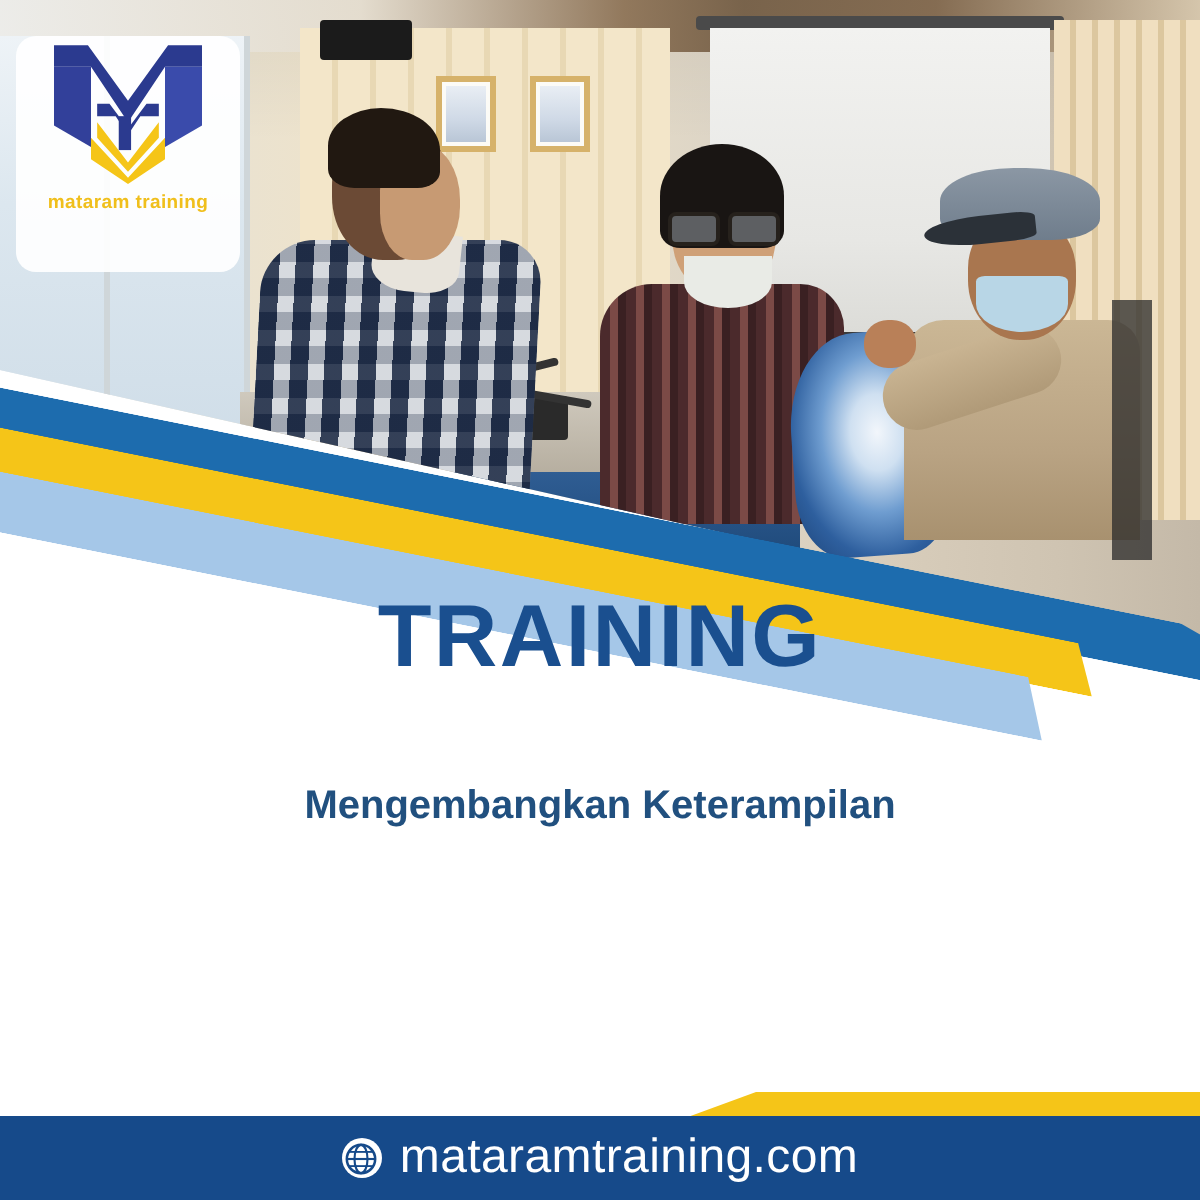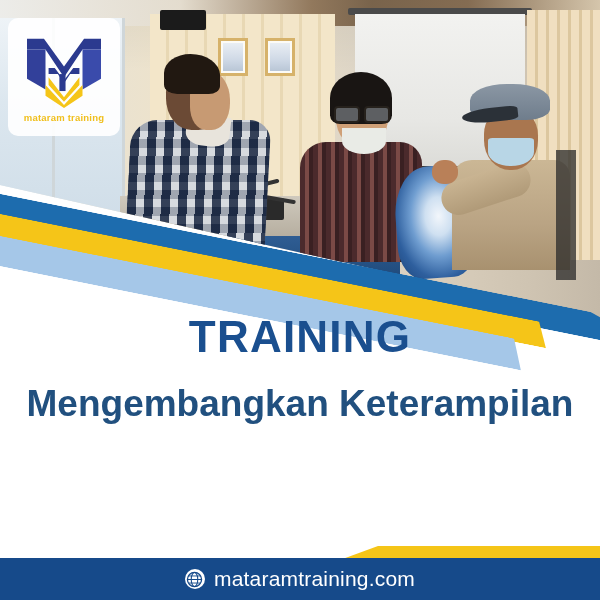--- a/index.html
+++ b/index.html
@@ -261,49 +261,48 @@
 
   
   .logo {
     position: absolute;
     left: 8px; top: 18px;
     width: 112px; height: 118px;
     background: rgba(255,255,255,0.92);
     border-radius: 10px;
     display: flex; flex-direction: column;
     align-items: center; justify-content: flex-start;
-    padding-top: 16px;
     box-sizing: border-box;
   }
   .logo-mark { position: relative; width: 78px; height: 74px; }
   .logo-sub {
     margin-top: 4px;
     font-size: 9.5px;
     font-weight: 700;
     color: #f0bf1c;
     letter-spacing: .2px;
     white-space: nowrap;
   }
 
   
   .title {
     position: absolute;
-    left: 0; top: 312px; width: 600px;
+    left: 0; top: 294px; width: 600px;
     text-align: center;
     font-size: 44px;
     font-weight: 700;
     letter-spacing: 1.2px;
     color: #1a4f8f;
   }
   .subtitle {
     position: absolute;
     left: 0; top: 378px; width: 600px;
     text-align: center;
     color: #21507f;
-    font-size: 37px;
+    font-size: 20px;
     font-weight: 600;
     line-height: 51px;
   }
   .subtitle .ln { display: block; white-space: nowrap; }
   .footer-yellow-sq {
     position:absolute; left:318px; top:546px; width:282px; height:22px;
     background:#f5c518;
     -webkit-clip-path: polygon(0 22px, 60px 0, 282px 0, 282px 22px);
     clip-path: polygon(0 22px, 60px 0, 282px 0, 282px 22px);
   }
@@ -315,21 +314,21 @@
     gap: 9px;
   }
   .globe {
     width: 20px; height: 20px; border-radius: 50%;
     background: #ffffff;
     display: flex; align-items: center; justify-content: center;
     flex: 0 0 auto;
   }
   .web-text {
     color: #ffffff;
-    font-size: 21px;
+    font-size: 24px;
     font-weight: 500;
     letter-spacing: .2px;
   }
 </style>
 </head>
 <body>
 
 <div id="poster">
 
   <div class="photo-wrap">

